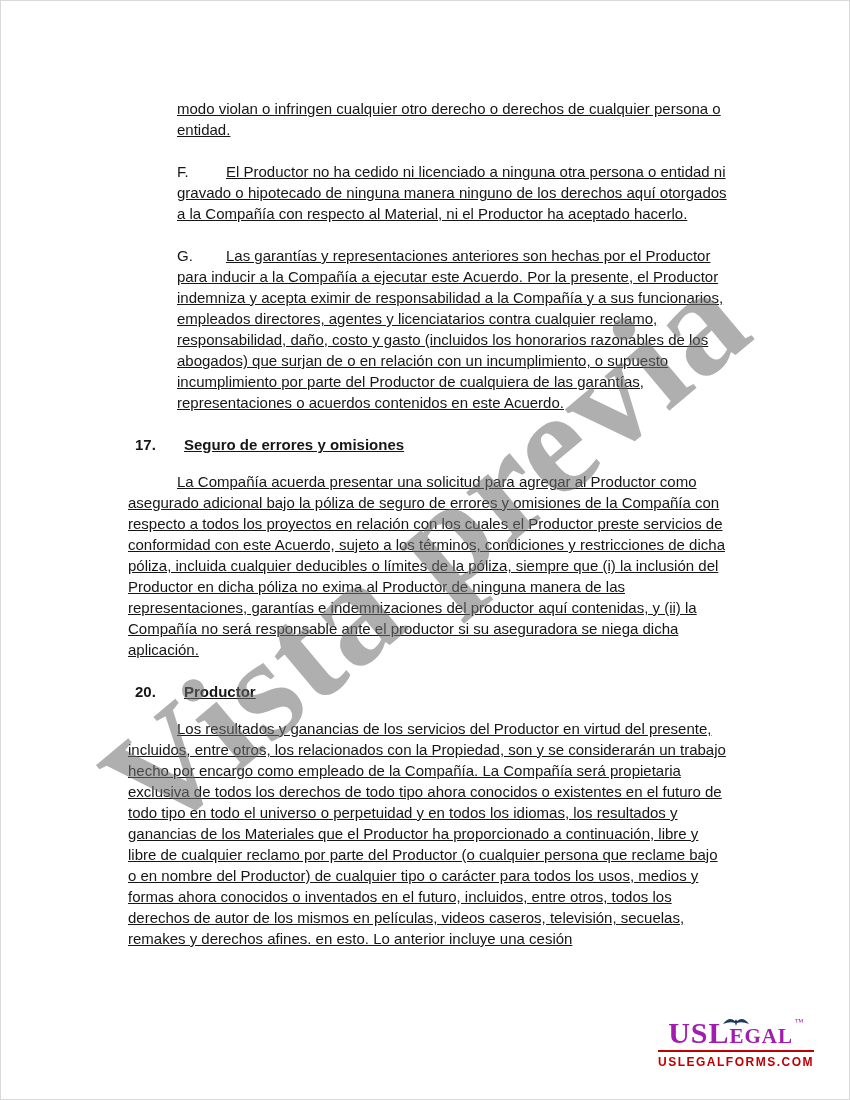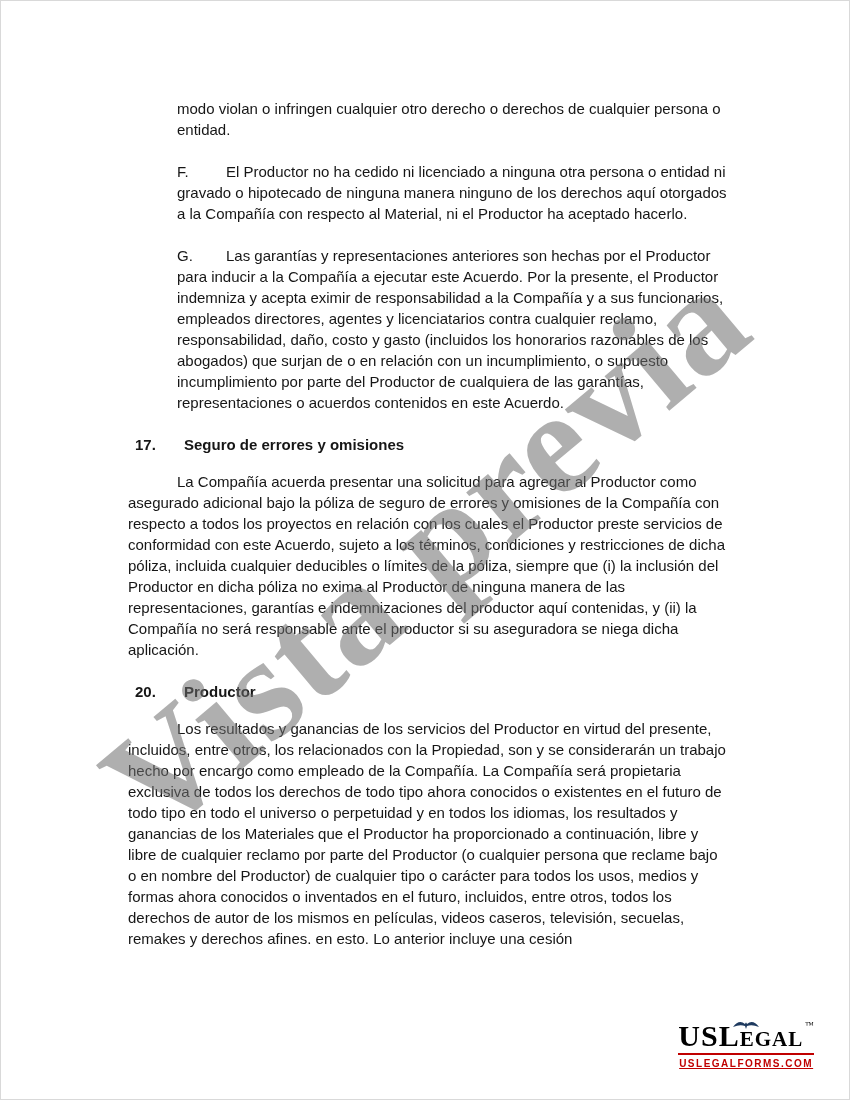--- a/index.html
+++ b/index.html
@@ -17,20 +17,21 @@
 
   .content {
     position: absolute;
     left: 127px;
     top: 97px;
     width: 600px;
     font-size: 15px;
     line-height: 21px;
     color: #161616;
     z-index: 1;
+    text-decoration: underline;
   }
 
   .para { margin: 0 0 21px 0; }
   .para.indent { margin-left: 49px; width: 551px; }
 
   .clause-label { display: inline-block; width: 49px; }
 
   .sec-heading { font-weight: bold; margin: 7px; }
   .sec-num { display: inline-block; width: 49px; font-weight: bold; }
   .sec-title { font-weight: bold; }
@@ -64,21 +65,21 @@
     right: 35px;
     bottom: 30px;
     z-index: 2;
     text-align: center;
   }
   .logo-row {
     position: relative;
     display: flex;
     align-items: flex-end;
     justify-content: center;
-    color: #000000;
+    color: #a21caf;
   }
   .logo-text {
     font-family: "Liberation Serif", serif;
     font-weight: bold;
     font-variant: small-caps;
     font-size: 30px;
     line-height: 30px;
     letter-spacing: 1px;
   }
   .logo-tm {
@@ -97,25 +98,24 @@
     height: 12px;
   }
   .logo-rule {
     height: 2px;
     background: #c00000;
     margin: 2px 0 3px 0;
   }
   .logo-sub {
     font-family: "Liberation Sans", sans-serif;
     font-weight: bold;
-    font-size: 10px;
+    font-size: 12px;
     letter-spacing: 1.5px;
     color: #c00000;
     white-space: nowrap;
-    text-decoration: underline;
   }
 </style>
 </head>
 <body>
 
 <div class="page">
 
   <div class="watermark">
     <span>Vista previa</span>
   </div>

